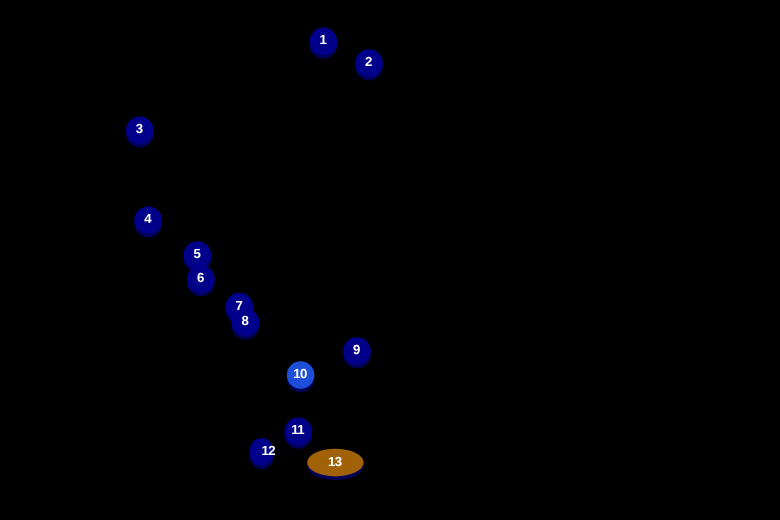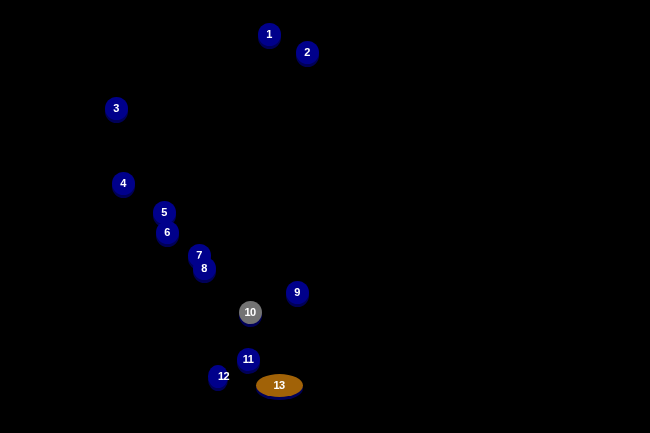--- a/index.html
+++ b/index.html
@@ -59,21 +59,21 @@
       </div>
       <div class="marker" style="left: 187.5px; top: 243.5px; width: 23px; height: 23px; background: rgb(0, 0, 139); box-shadow: rgb(0, 0, 88) 0px 3px 0px;">
         <span class="marker-label" style="color: rgb(255, 255, 255);">7</span>
       </div>
       <div class="marker" style="left: 192.5px; top: 256.5px; width: 23px; height: 23px; background: rgb(0, 0, 139); box-shadow: rgb(0, 0, 88) 0px 3px 0px;">
         <span class="marker-label" style="color: rgb(255, 255, 255);">8</span>
       </div>
       <div class="marker" style="left: 285.5px; top: 280.5px; width: 23px; height: 23px; background: rgb(0, 0, 139); box-shadow: rgb(0, 0, 88) 0px 3px 0px;">
         <span class="marker-label" style="color: rgb(255, 255, 255);">9</span>
       </div>
-      <div class="marker" style="left: 238.5px; top: 300.5px; width: 23px; height: 23px; background: #737373; box-shadow: rgb(0, 0, 88) 0px 3px 0px;">
+      <div class="marker" style="left: 238.5px; top: 300.5px; width: 23px; height: 23px; background: #1d4ed8; box-shadow: rgb(0, 0, 88) 0px 3px 0px;">
         <span class="marker-label" style="color: rgb(255, 255, 255);">10</span>
       </div>
       <div class="marker" style="left: 236.5px; top: 348px; width: 23px; height: 23px; background: rgb(0, 0, 139); box-shadow: rgb(0, 0, 88) 0px 3px 0px;">
         <span class="marker-label" style="color: rgb(255, 255, 255);">11</span>
       </div>
       <div class="marker" style="left: 207.5px; top: 364.5px; width: 20px; height: 23px; background: rgb(0, 0, 139); box-shadow: rgb(0, 0, 88) 0px 3px 0px; padding-left: 12px;">
         <span class="marker-label" style="color: rgb(255, 255, 255);">12</span>
       </div>
       <div class="marker" style="left: 255.5px; top: 373.5px; width: 47px; height: 23px; background: #a16207; box-shadow: rgb(0, 0, 88) 0px 3px 0px;">
         <span class="marker-label" style="color: rgb(255, 255, 255);">13</span>

